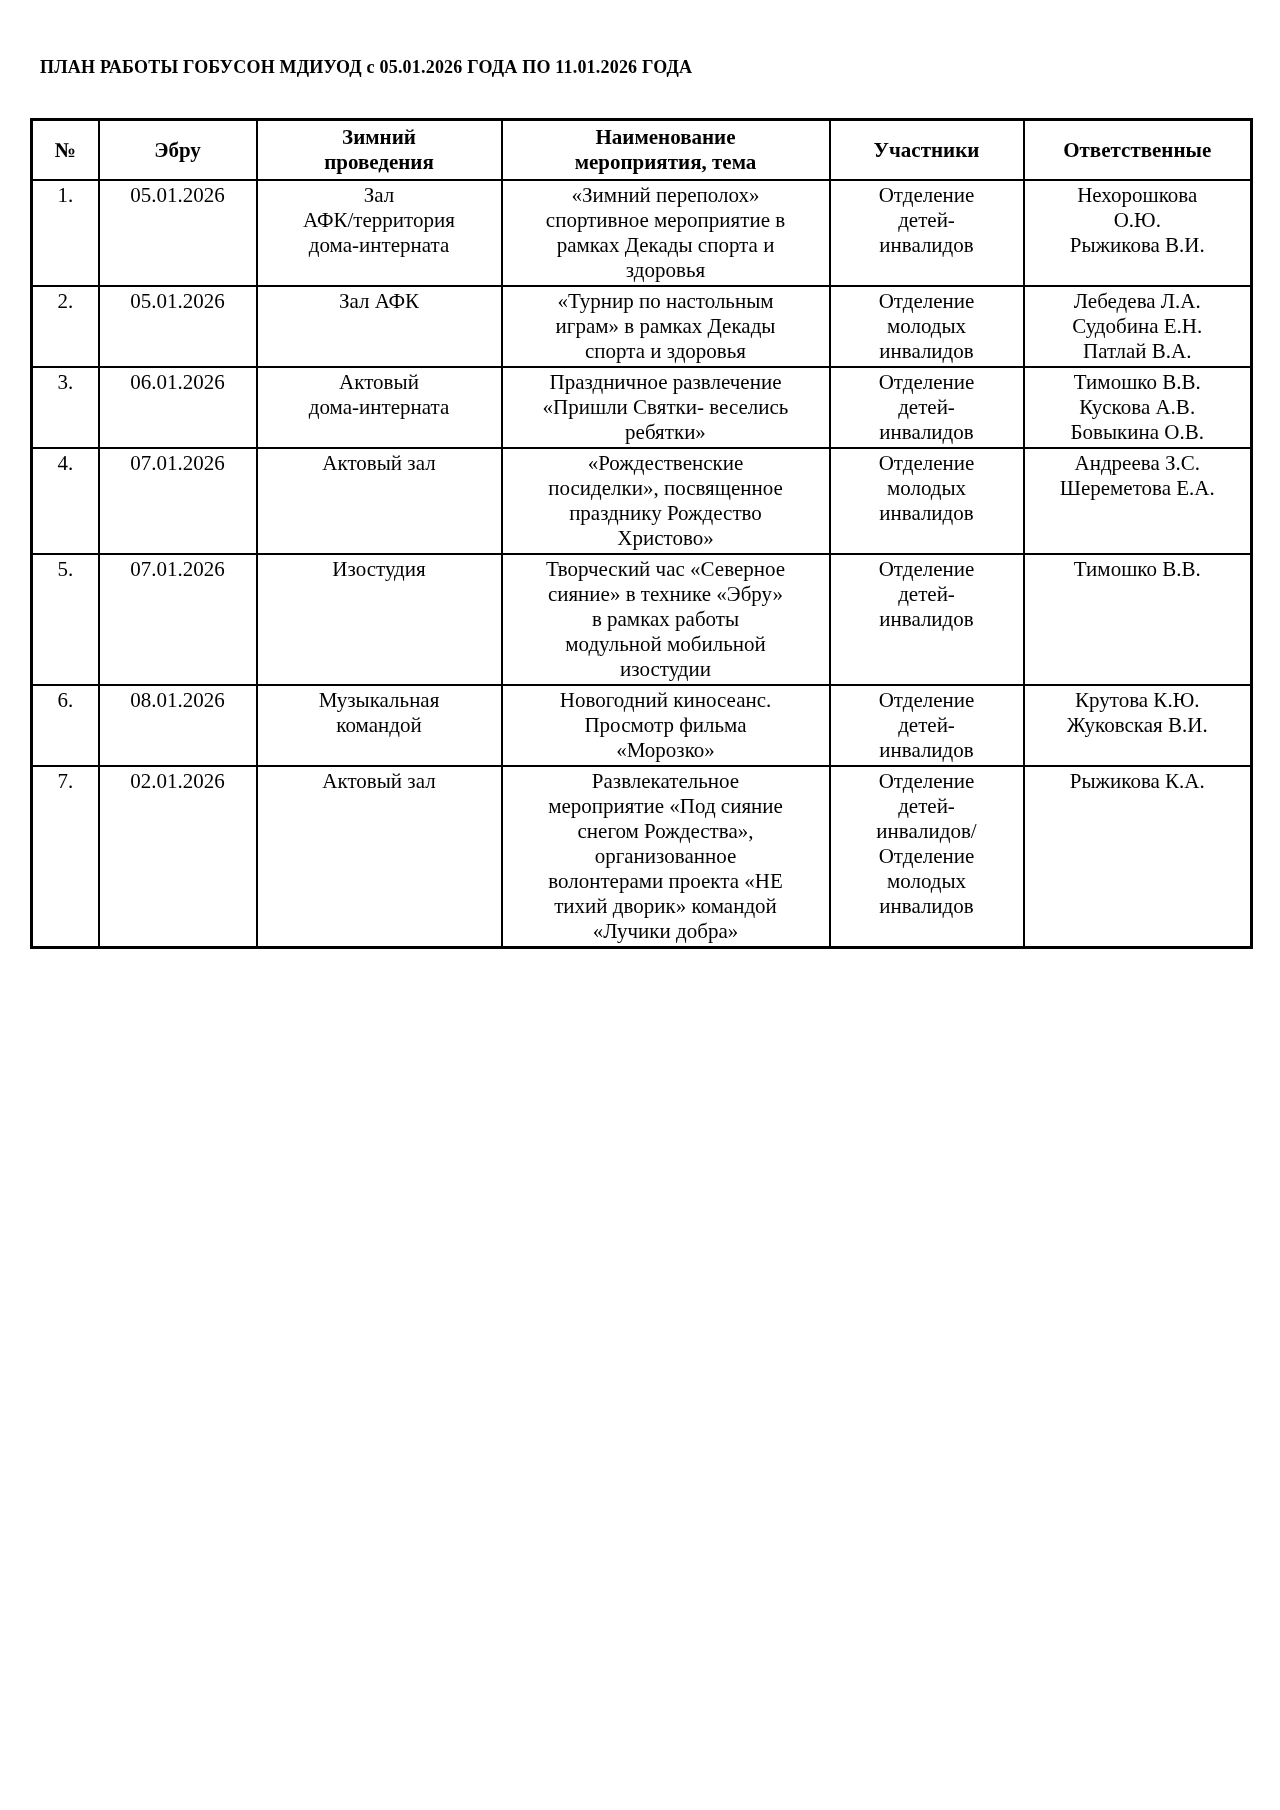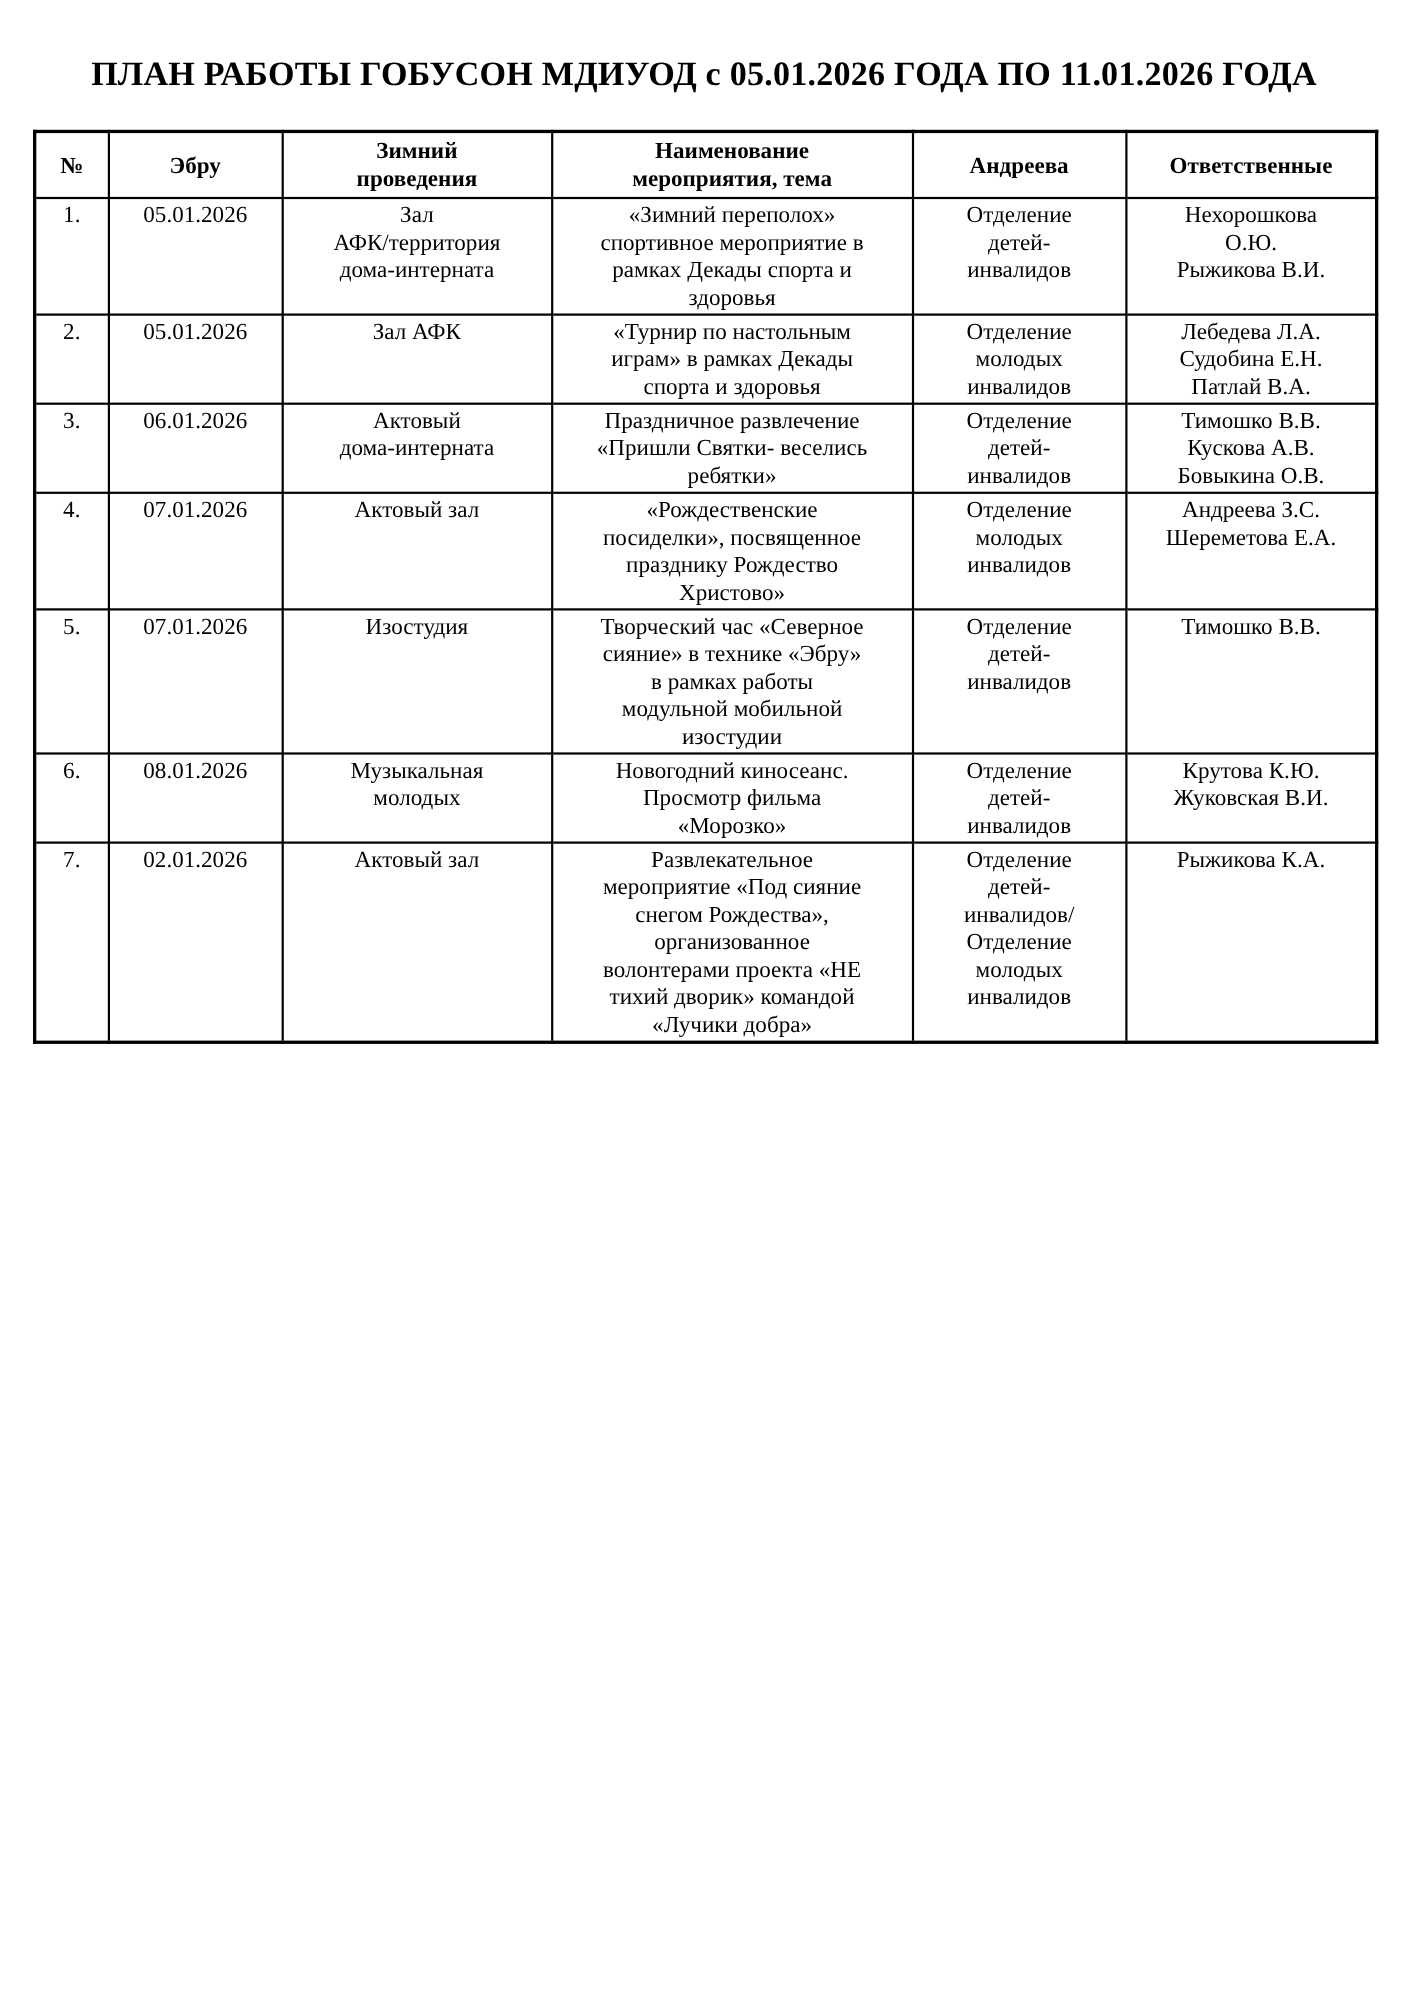--- a/index.html
+++ b/index.html
@@ -6,25 +6,25 @@
   .page {
     position:relative;
     width:1280px; height:1810px;
     background:#ffffff;
     color:#000000;
     font-family:"Liberation Serif", serif;
     overflow:hidden;
   }
   .doc-title {
     padding-top:52px;
-    text-align:center;
     font-weight:bold;
-    font-size:31px;
+    font-size:18px;
     line-height:30px;
     letter-spacing:0.2px;
+    padding-left:40px;
   }
   table.plan {
     border-collapse:collapse;
     table-layout:fixed;
     width:1220px;
     margin:36px 0 0 30px;
     border:3px solid #000;
   }
   table.plan th, table.plan td {
     border:2px solid #000;
@@ -66,21 +66,21 @@
         <col class="c-resp">
     </colgroup>
     <thead>
       <tr>
         <th>№</th>
         <th>Эбру</th>
         <th>Зимний
 проведения</th>
         <th>Наименование
 мероприятия, тема</th>
-        <th>Андреева</th>
+        <th>Участники</th>
         <th>Ответственные</th>
       </tr>
     </thead>
     <tbody id="plan-rows">
         <tr>
           <td>1.</td>
           <td>05.01.2026</td>
           <td>Зал
 АФК/территория
 дома-интерната</td>
@@ -149,21 +149,21 @@
 изостудии</td>
           <td>Отделение
 детей-
 инвалидов</td>
           <td>Тимошко В.В.</td>
         </tr>
         <tr>
           <td>6.</td>
           <td>08.01.2026</td>
           <td>Музыкальная
-молодых</td>
+командой</td>
           <td>Новогодний киносеанс.
 Просмотр фильма
 «Морозко»</td>
           <td>Отделение
 детей-
 инвалидов</td>
           <td>Крутова К.Ю.
 Жуковская В.И.</td>
         </tr>
         <tr>

